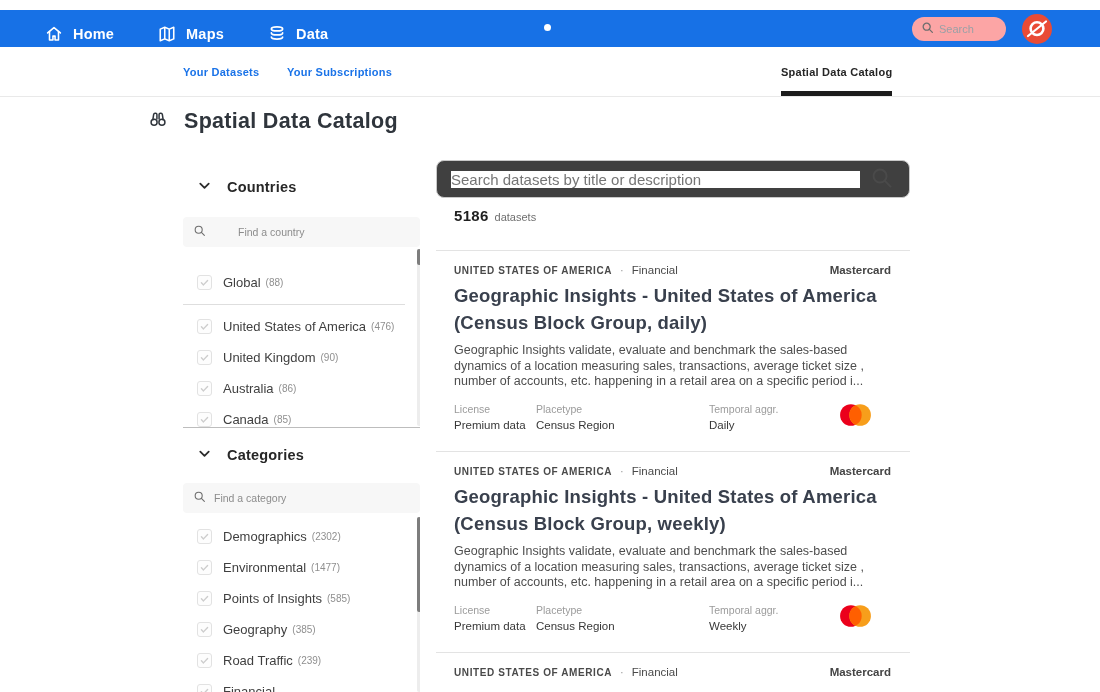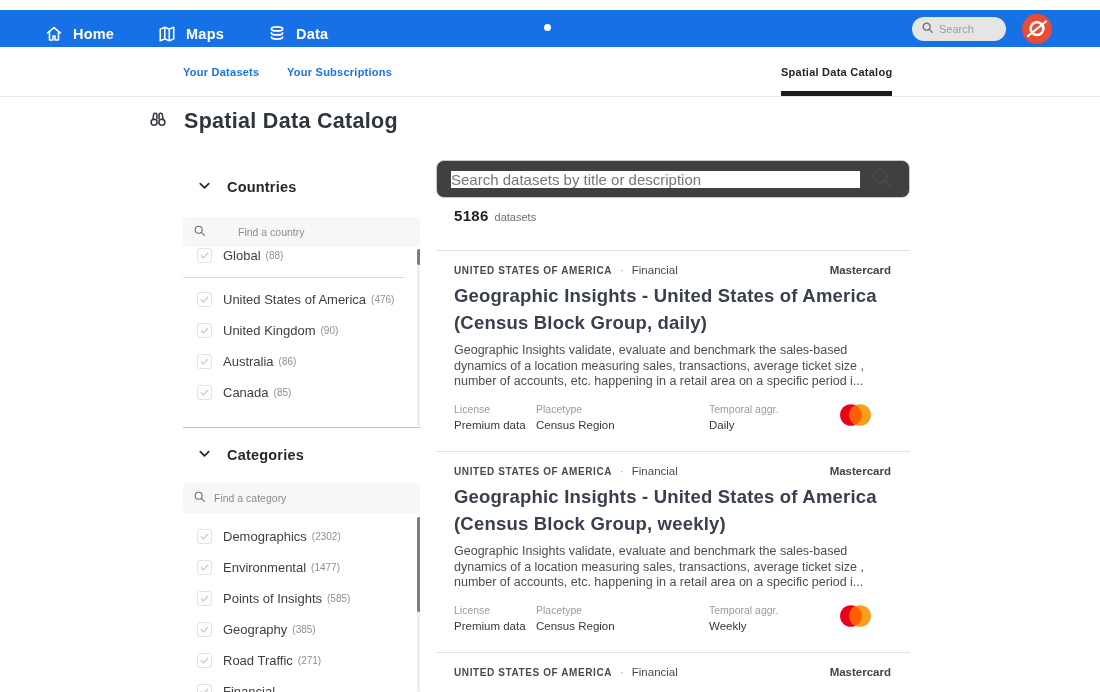--- a/index.html
+++ b/index.html
@@ -13,21 +13,21 @@
   .nav-item { display:flex; align-items:center; gap:10px; color:#fff;
               font-size:14.5px; font-weight:700; height:100%; position:relative;
               margin-right:44px; cursor:pointer; letter-spacing:.2px; }
   .nav-item:first-child { margin-left:45px; }
   .nav-item.active::after { content:""; position:absolute; left:-2px; right:-2px;
               bottom:0; height:6px; background:#fff; border-radius:2px 2px 0 0; }
   .nav-item svg { display:block; }
   .indicator-dot { position:absolute; left:544px; top:14px; width:7px; height:7px;
               border-radius:50%; background:#fff; }
   .top-search { position:absolute; left:912px; top:7px; width:94px; height:24px;
-              background:#e5e5e5; border-radius:12px; display:flex; align-items:center;
+              background:#fca5a5; border-radius:12px; display:flex; align-items:center;
               padding:0 9px; gap:5px; }
   .top-search input { border:none; outline:none; width:100%; font-size:11px;
               color:#333; background:transparent; font-family:inherit; }
   .top-search input::placeholder { color:#9AA0A6; }
   .avatar { position:absolute; left:1022px; top:4px; width:30px; height:30px;
               border-radius:50%; cursor:pointer; }
 
   
   .subnav { position:absolute; top:47px; left:0; width:1100px; height:50px;
               background:#fff; border-bottom:1px solid #E9E9E9; }
@@ -54,21 +54,21 @@
               letter-spacing:.2px; margin-left:15px; }
   .fh1 { top:28px; } .fh2 { top:296px; }
   .fsearch { position:absolute; left:0; width:237px; height:30px; background:#F7F7F7;
               border-radius:4px; display:flex; align-items:center; gap:8px;
               padding:0 10px; }
   .fs1 { top:72px;gap:32px; } .fs2 { top:338px; }
   .fsearch input { border:none; outline:none; background:transparent; width:100%;
               font-size:10.5px; color:#444; font-family:inherit; }
   .fsearch input::placeholder { color:#8C8C8C; }
   .flist { position:absolute; left:0; width:230px; }
-  .fl1 { top:95px; } .fl2 { top:376px; }
+  .fl1 { top:122px; } .fl2 { top:376px; }
   .frow { height:31px; display:flex; align-items:center; padding-left:14px;
               cursor:pointer; }
   .cb { width:15px; height:15px; border:1px solid #E2E2E2; border-radius:3px;
               background:#FDFDFD; display:flex; align-items:center;
               justify-content:center; flex:0 0 auto; }
   .flabel { font-size:13px; color:#3F3F3F; margin-left:11px; white-space:nowrap; }
   .fcount { font-size:10px; color:#8F8F8F; margin-left:5px; white-space:nowrap; }
   .fdivider { height:1px; background:#DEDEDE; margin:6px 0; width:222px; }
   .flist-end { position:absolute; top:282px; left:0; width:237px; height:1px;
               background:#BDBDBD; }
@@ -298,21 +298,21 @@
       <span class="flabel">Geography</span>
       <span class="fcount">(385)</span>
     </div>
     <div class="frow">
       <span class="cb">
           <svg width="11" height="11" viewBox="0 0 16 16" fill="none" stroke="#CDCDCD" stroke-width="2" stroke-linecap="round" stroke-linejoin="round">
             <path d="M3.5 8.5 6.5 11.5 12.5 5"></path>
           </svg>
         </span>
       <span class="flabel">Road Traffic</span>
-      <span class="fcount">(271)</span>
+      <span class="fcount">(239)</span>
     </div>
     <div class="frow">
       <span class="cb">
           <svg width="11" height="11" viewBox="0 0 16 16" fill="none" stroke="#CDCDCD" stroke-width="2" stroke-linecap="round" stroke-linejoin="round">
             <path d="M3.5 8.5 6.5 11.5 12.5 5"></path>
           </svg>
         </span>
       <span class="flabel">Financial</span>
       <span class="fcount"></span>
     </div>

